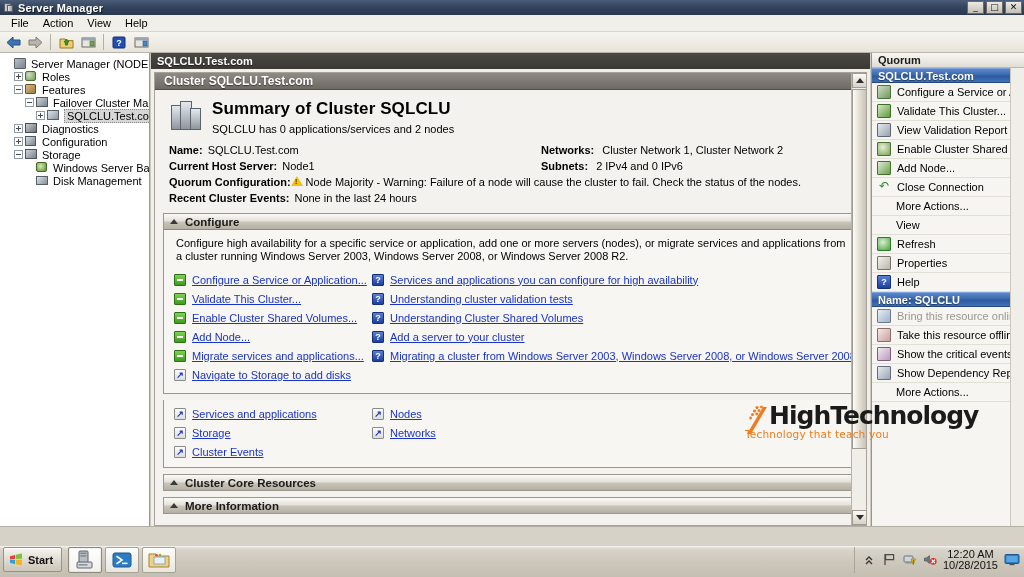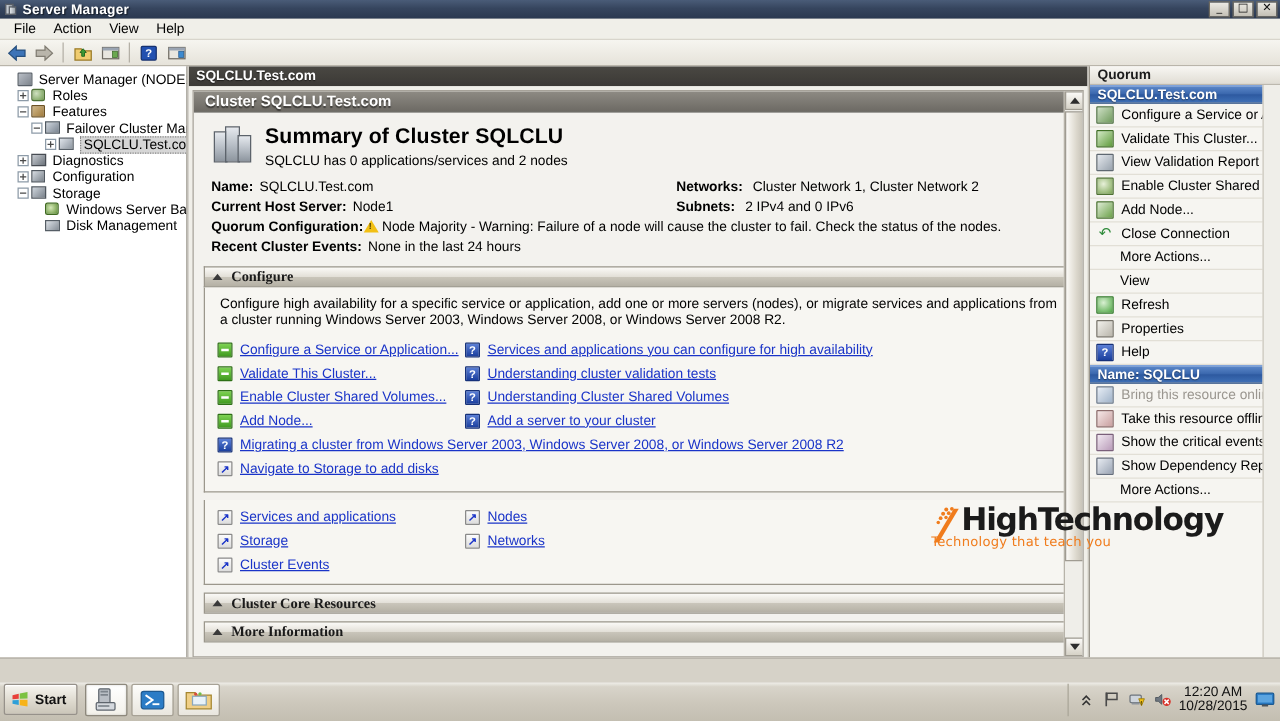--- a/index.html
+++ b/index.html
@@ -159,21 +159,21 @@
   }
   .warnicon::after{ content:"!"; position:absolute; left:-1.5px; top:2px; font-size:7px; font-weight:bold; color:#4a3a00; }
 
   
   .panel { margin: 0 8px 6px 8px; }
   .panel-hdr {
     height: 17px;
     background: linear-gradient(to bottom,#fbfaf7 0%,#e3e0d8 48%,#c9c5ba 52%,#b4b0a4 100%);
     border:1px solid #9b978c; border-bottom:1px solid #8e8a7f;
     display:flex; align-items:center; padding-left:6px;
-    font-weight:bold; font-size:11.5px; color:#1b1b1b;font-family:Liberation Serif, serif;
+    font-weight:bold; font-size:11.5px; color:#1b1b1b;
   }
   .tri { width:0;height:0;border-left:4px solid transparent;border-right:4px solid transparent;
          border-bottom:5px solid #3a3a3a; margin-right:7px; }
   .panel-body {
     border:1px solid #9b978c; border-top:none; background:#f7f6f2;
     padding: 7px 10px 9px 10px;
   }
   .desc { font-size:11px; color:#000; line-height:13px; margin:0 0 7px 2px; }
 
   .linkcols { position:relative; }
@@ -561,20 +561,24 @@
                   <span class="lcol-left" style="display:flex;align-items:center">
                     <span class="licon li-green"></span>
                     <span class="lnk">Add Node...</span>
                   </span>
                   <span style="display:flex;align-items:center">
                     <span class="licon li-help">?</span>
                     <span class="lnk">Add a server to your cluster</span>
                   </span>
                 </div>
                 <div class="linkrow">
+                  <span class="lcol-left" style="display:flex;align-items:center">
+                    <span class="licon li-green"></span>
+                    <span class="lnk">Migrate services and applications...</span>
+                  </span>
                   <span style="display:flex;align-items:center">
                     <span class="licon li-help">?</span>
                     <span class="lnk">Migrating a cluster from Windows Server 2003, Windows Server 2008, or Windows Server 2008 R2</span>
                   </span>
                 </div>
                 <div class="linkrow">
                   <span class="lcol-left" style="display:flex;align-items:center">
                     <span class="licon li-arrow">↗</span>
                     <span class="lnk">Navigate to Storage to add disks</span>
                   </span>

